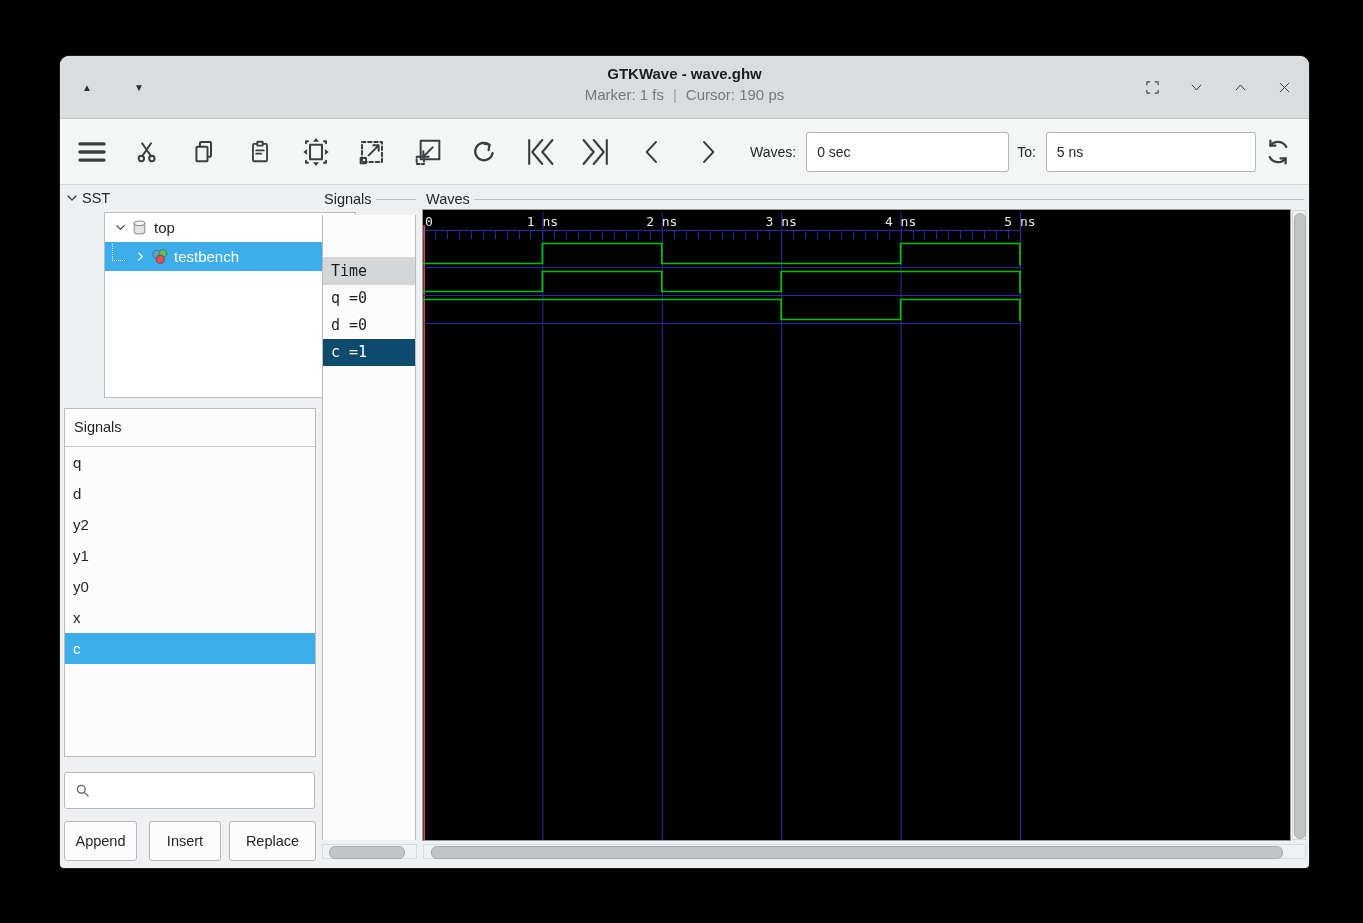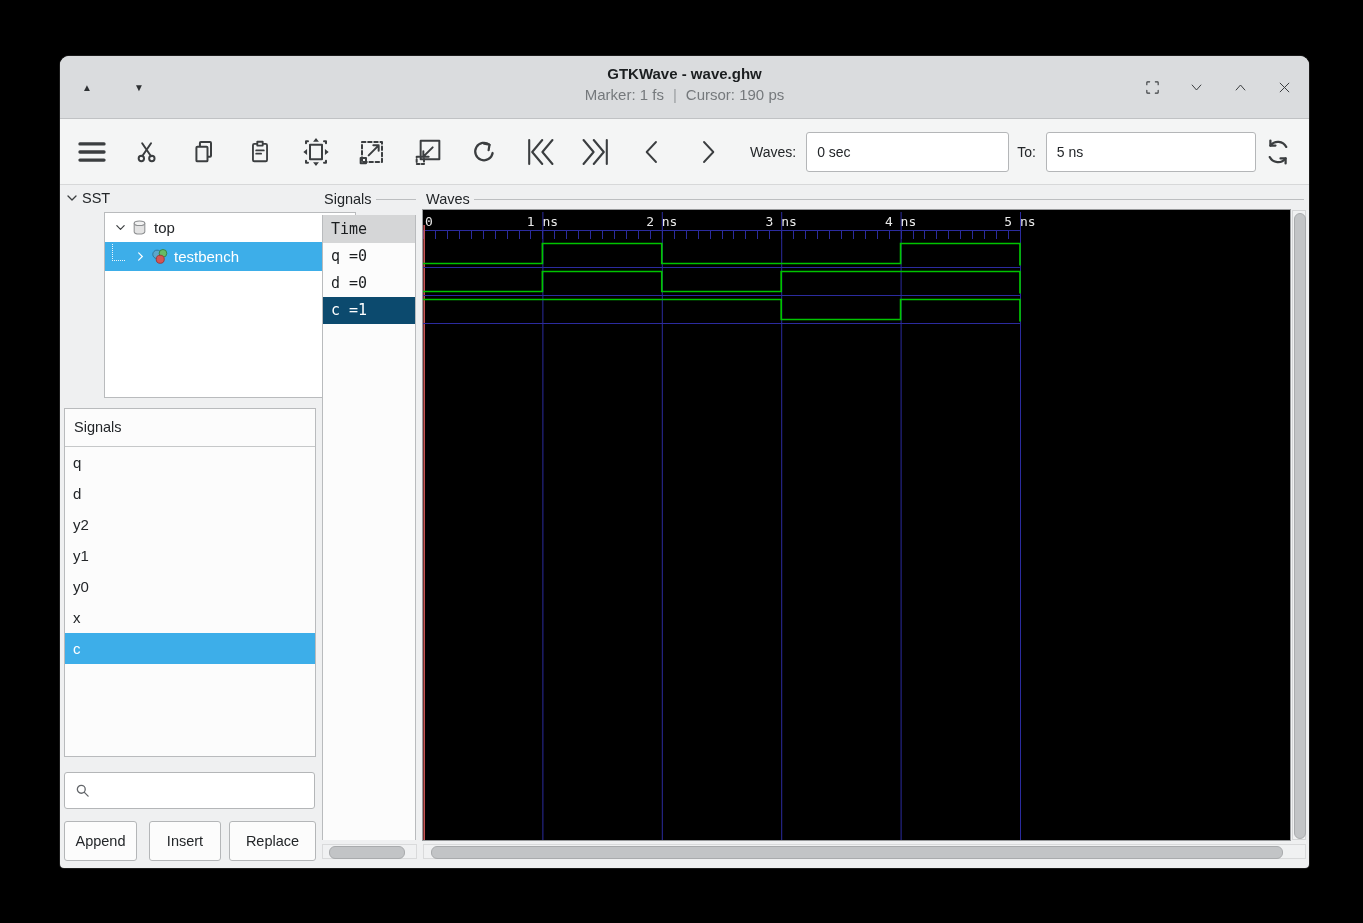--- a/index.html
+++ b/index.html
@@ -70,21 +70,21 @@
 
   
   .frame-label{position:absolute;top:6px;display:flex;align-items:center;font-size:14.5px;color:#232629;}
   .frame-label .rule{flex:1;border-top:1px solid #bcbec0;margin-left:4px;}
 
   
   .mid-label{left:264px;width:92px;}
   .mid-table{position:absolute;left:262px;top:30px;width:94px;height:625px;background:#fcfcfc;
              border-left:1px solid #b9bbbd;border-right:1px solid #b9bbbd;box-sizing:border-box;
              font-family:"DejaVu Sans Mono",monospace;}
-  .mid-time{height:28px;line-height:28px;background:#d5d6d7;color:#1b1e20;font-size:15px;padding-left:8px;}
+  .mid-time{height:28px;line-height:28px;background:#d5d6d7;color:#1b1e20;font-size:15px;padding-left:8px;margin-top:42px;}
   .mid-row{height:27px;line-height:27px;font-size:15px;color:#1b1e20;padding-left:8px;}
   .mid-row.sel{background:#0c4a6e;color:#fff;}
 
   
   .waves-label{left:366px;width:878px;}
   .wavebox{position:absolute;left:363px;top:25px;width:867px;height:630px;background:#000;
            outline:1px solid #97999b;}
   .vscroll{position:absolute;left:1232px;top:25px;width:14px;height:630px;background:#f0f1f2;
            border:1px solid #d4d5d6;box-sizing:border-box;}
   .vscroll .thumb{position:absolute;left:1px;top:2px;width:10px;height:624px;background:#c2c4c6;

